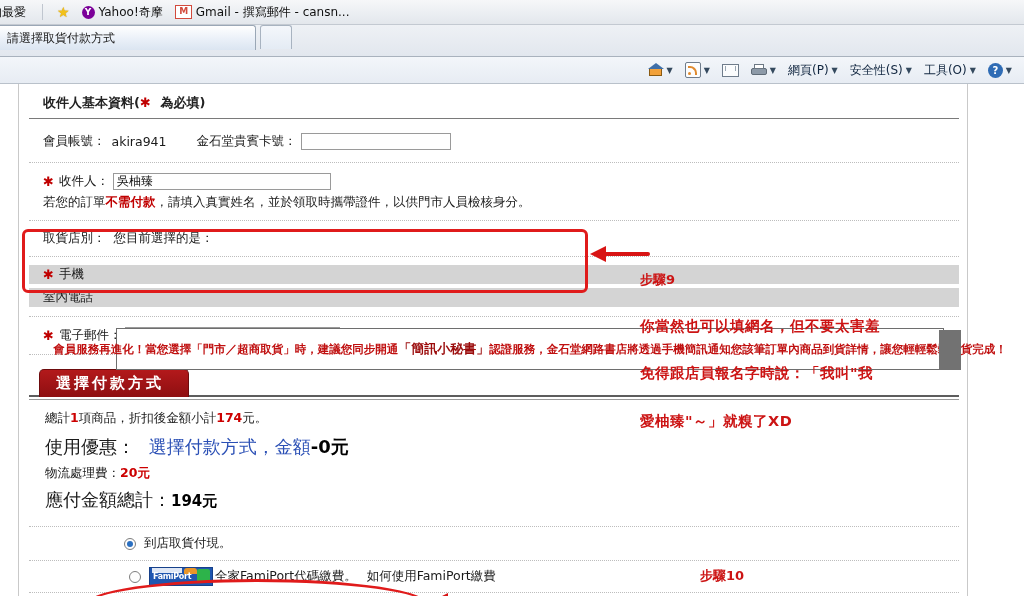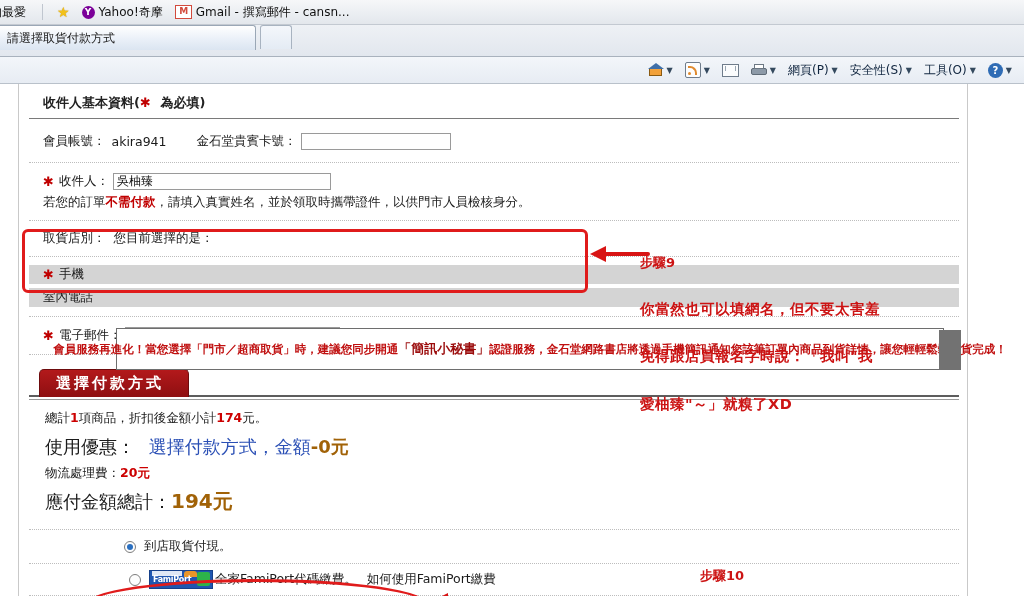--- a/index.html
+++ b/index.html
@@ -104,21 +104,21 @@
     display:inline-block;background:linear-gradient(to bottom,#b3191b 0%,#8e0f11 100%);
     color:#fff;font-size:15px;font-weight:bold;letter-spacing:3px;
     padding:4px 24px 4px 16px;border-radius:5px 5px 0 0;border:1px solid #6d0b0d;border-bottom:none;
   }
   .bar-dark{border-top:2px solid #5d5d5d;border-bottom:1px solid #9a9a9a;height:2px;margin:0 0 0 0;}
 
   .p-line{font-size:12.5px;color:#1b1b1b;padding:6px 0 0 16px;}
   .big{font-size:18px;}
   .red-b{color:#cc0000;font-weight:bold;}
   .blue-b{color:#2a4fb5;}
-  .amt-red{color:#a16207;font-weight:bold;}
+  .amt-red{color:#000000;font-weight:bold;}
 
   .payopt{display:flex;align-items:center;font-size:12.5px;color:#1b1b1b;padding:8px 0 8px 95px;}
   .radio{width:12px;height:12px;border-radius:50%;border:1px solid #7d7d7d;background:#fdfdfd;
     box-sizing:border-box;margin-right:8px;position:relative;flex:none;}
   .radio.on:after{content:"";position:absolute;left:2px;top:2px;width:6px;height:6px;border-radius:50%;background:#2a6fc0;}
   .fami{display:inline-block;width:62px;height:17px;background:#1f56b0;border:1px solid #16408a;
     position:relative;margin-right:2px;flex:none;}
   .fami b{position:absolute;left:3px;top:4px;color:#fff;font-size:8px;font-weight:bold;font-family:"DejaVu Sans",sans-serif;letter-spacing:-0.3px;}
   .fami .g{position:absolute;right:2px;top:1px;width:13px;height:14px;background:#2db34a;border-radius:2px;}
   .fami .w{position:absolute;left:2px;top:0px;width:30px;height:5px;background:#dfe7f5;}
@@ -255,21 +255,21 @@
       <div class="p-line big" style="padding-top:8px;">
         <span>使用優惠：</span>
         <span class="blue-b" style="margin-left:8px;">選擇付款方式，金額</span><span class="amt-red">-0元</span>
       </div>
 
       <div class="p-line" style="padding-top:6px;">
         <span>物流處理費：</span><span class="red-b">20元</span>
       </div>
 
       <div class="p-line big" style="padding-top:6px;">
-        <span>應付金額總計：</span><span class="amt-red" style="font-size:20px;">194元</span>
+        <span>應付金額總計：</span><span class="amt-red" style="font-size:15px;">194元</span>
       </div>
 
       <div class="hr-dot" style="margin-top:14px;"></div>
 
       <div class="payopt">
         <span class="radio on"></span>
         <span>到店取貨付現。</span>
       </div>
       <div class="hr-dot"></div>
 
@@ -296,21 +296,21 @@
     <div class="gray-block" style="left:920px;top:246px;"></div>
   </div>
 
   <div class="redbox" style="left:22px;top:145px;width:560px;height:58px;"></div>
 
   <svg style="position:absolute;left:590px;top:158px;" width="60" height="24">
     <line x1="58" y1="12" x2="8" y2="12" stroke="#d81414" stroke-width="4" stroke-linecap="round"></line>
     <polygon points="0,12 16,4 16,20" fill="#d81414"></polygon>
   </svg>
 
-  <div class="redtext" style="left:640px;top:140px;font-size:13px;">
+  <div class="redtext" style="left:640px;top:157px;font-size:13px;">
     <div>步驟9</div>
     <div style="font-size:14.5px;letter-spacing:0.5px;">你當然也可以填網名，但不要太害羞</div>
     <div style="font-size:14.5px;letter-spacing:0.5px;">免得跟店員報名字時說：「我叫"我</div>
     <div style="font-size:14.5px;letter-spacing:0.5px;">愛柚臻"～」就糗了XD</div>
   </div>
 
   <div class="redoval" style="left:85px;top:495px;width:338px;height:46px;"></div>
 
   <svg style="position:absolute;left:430px;top:506px;" width="180" height="24">
     <line x1="178" y1="12" x2="14" y2="12" stroke="#d81414" stroke-width="4" stroke-linecap="round"></line>

